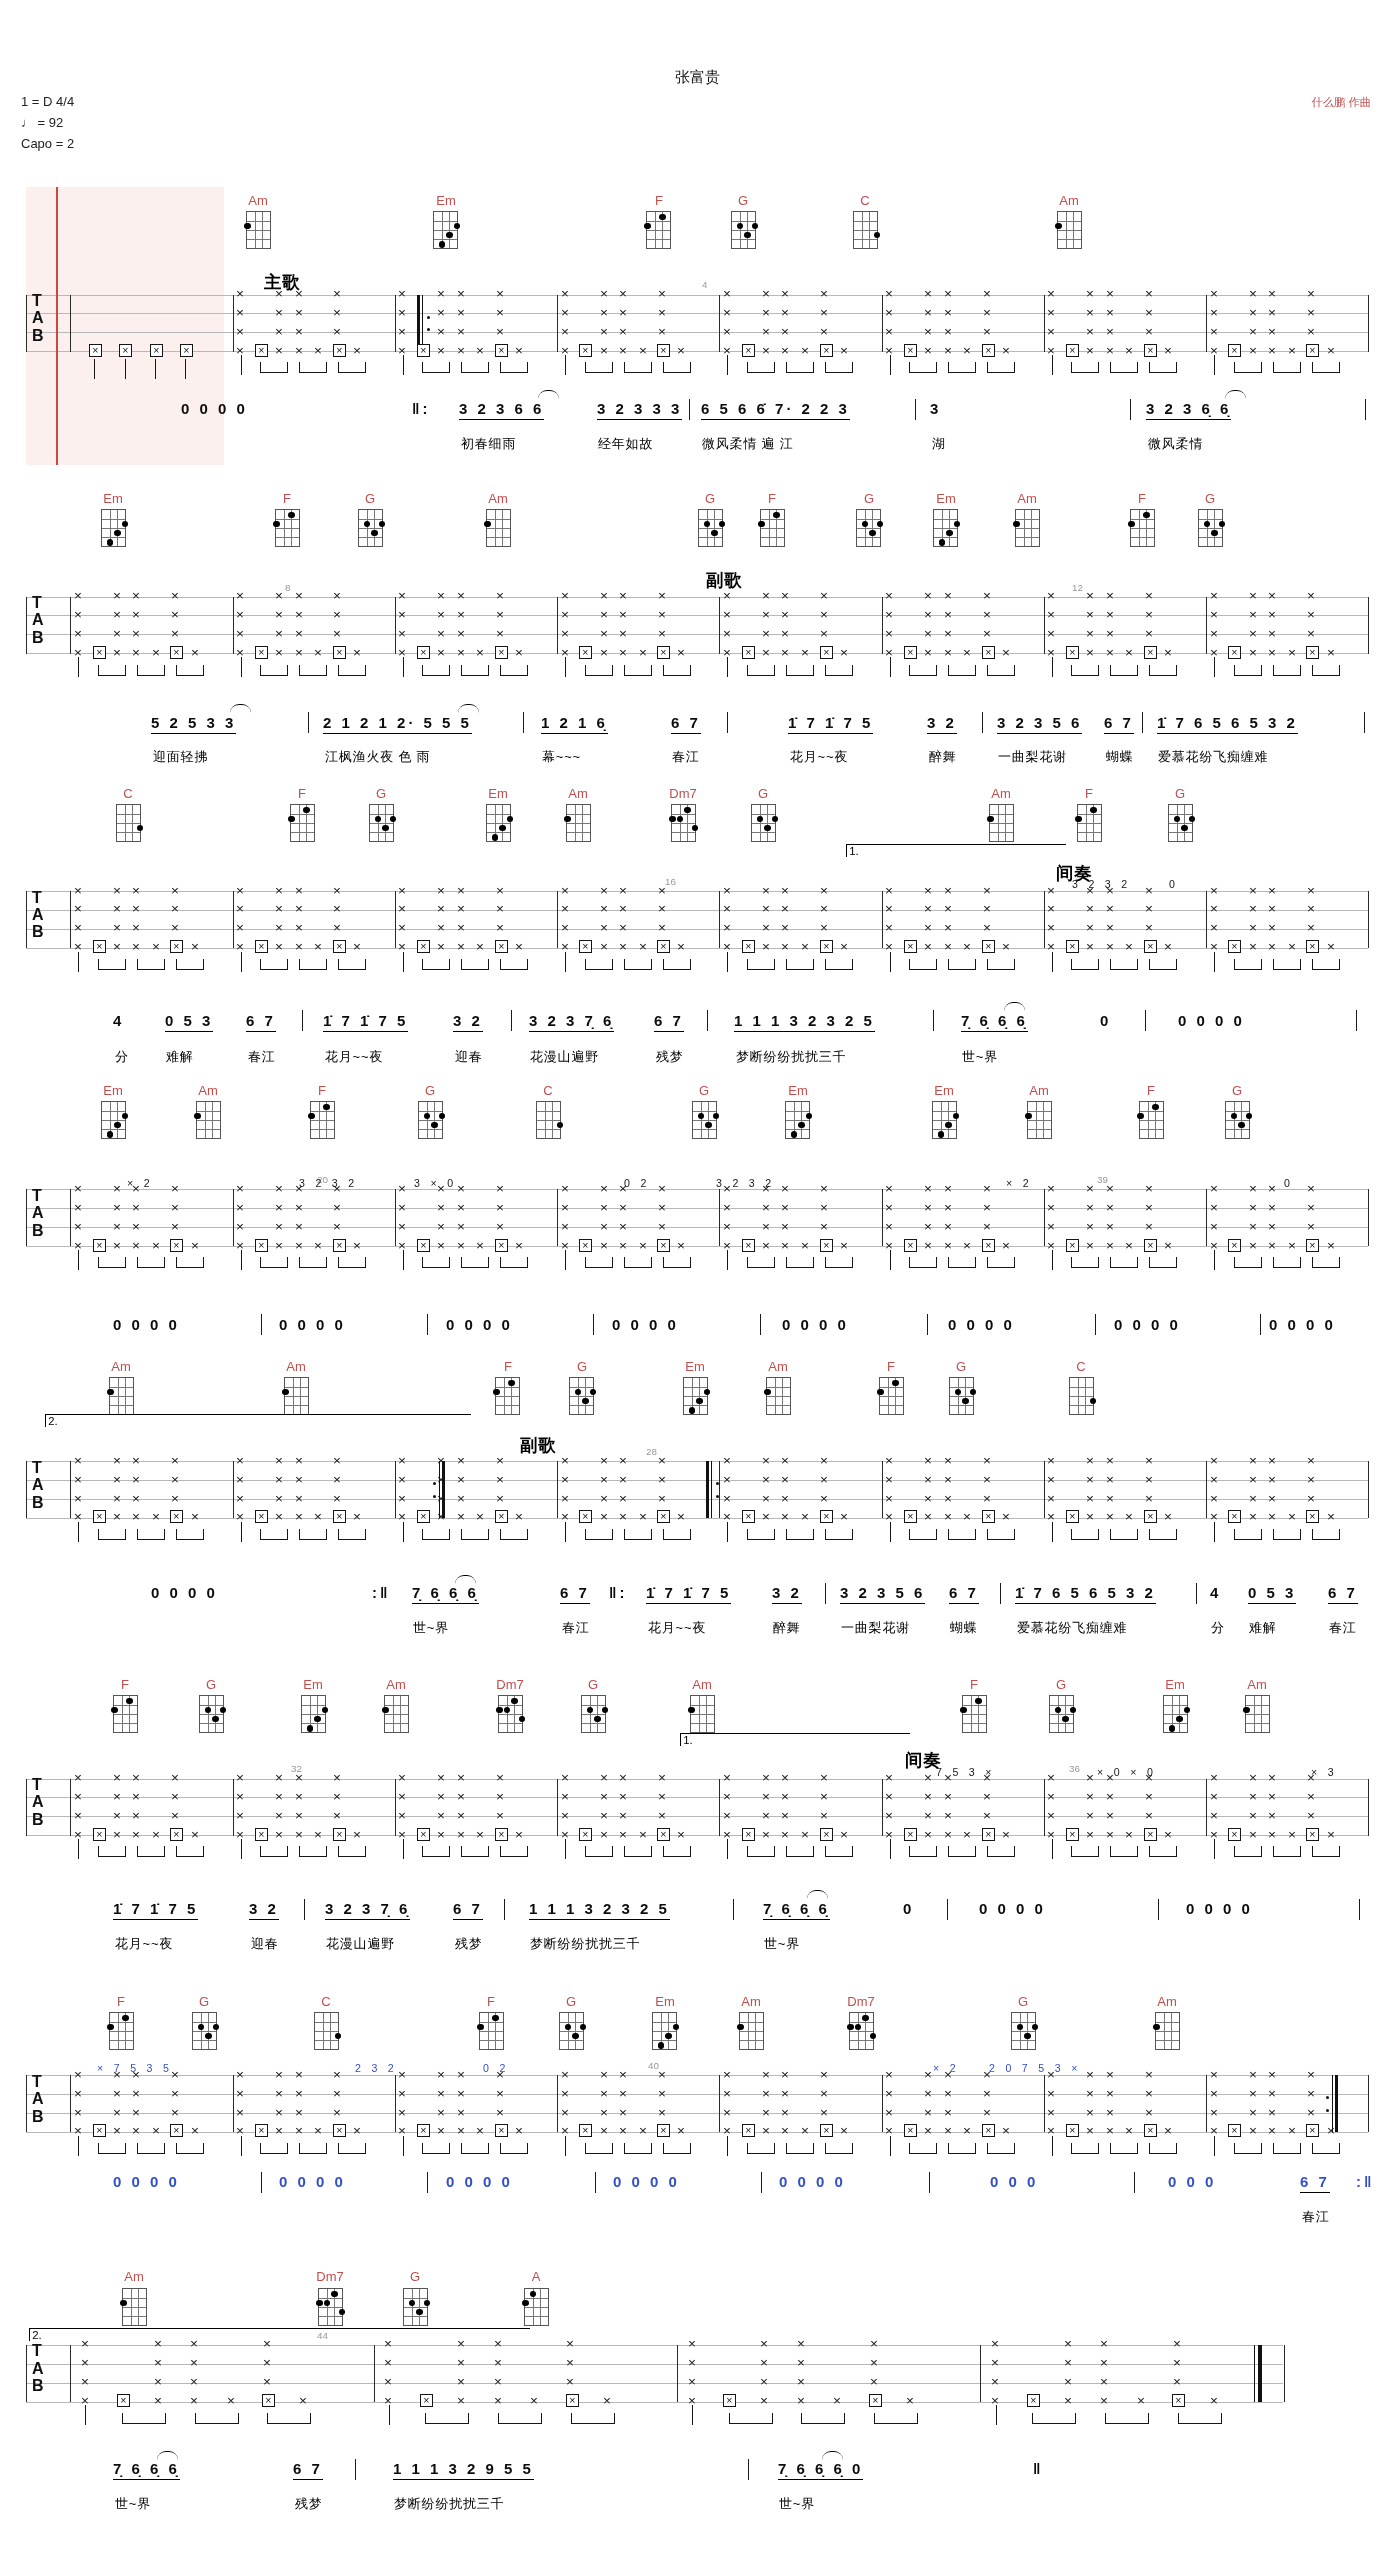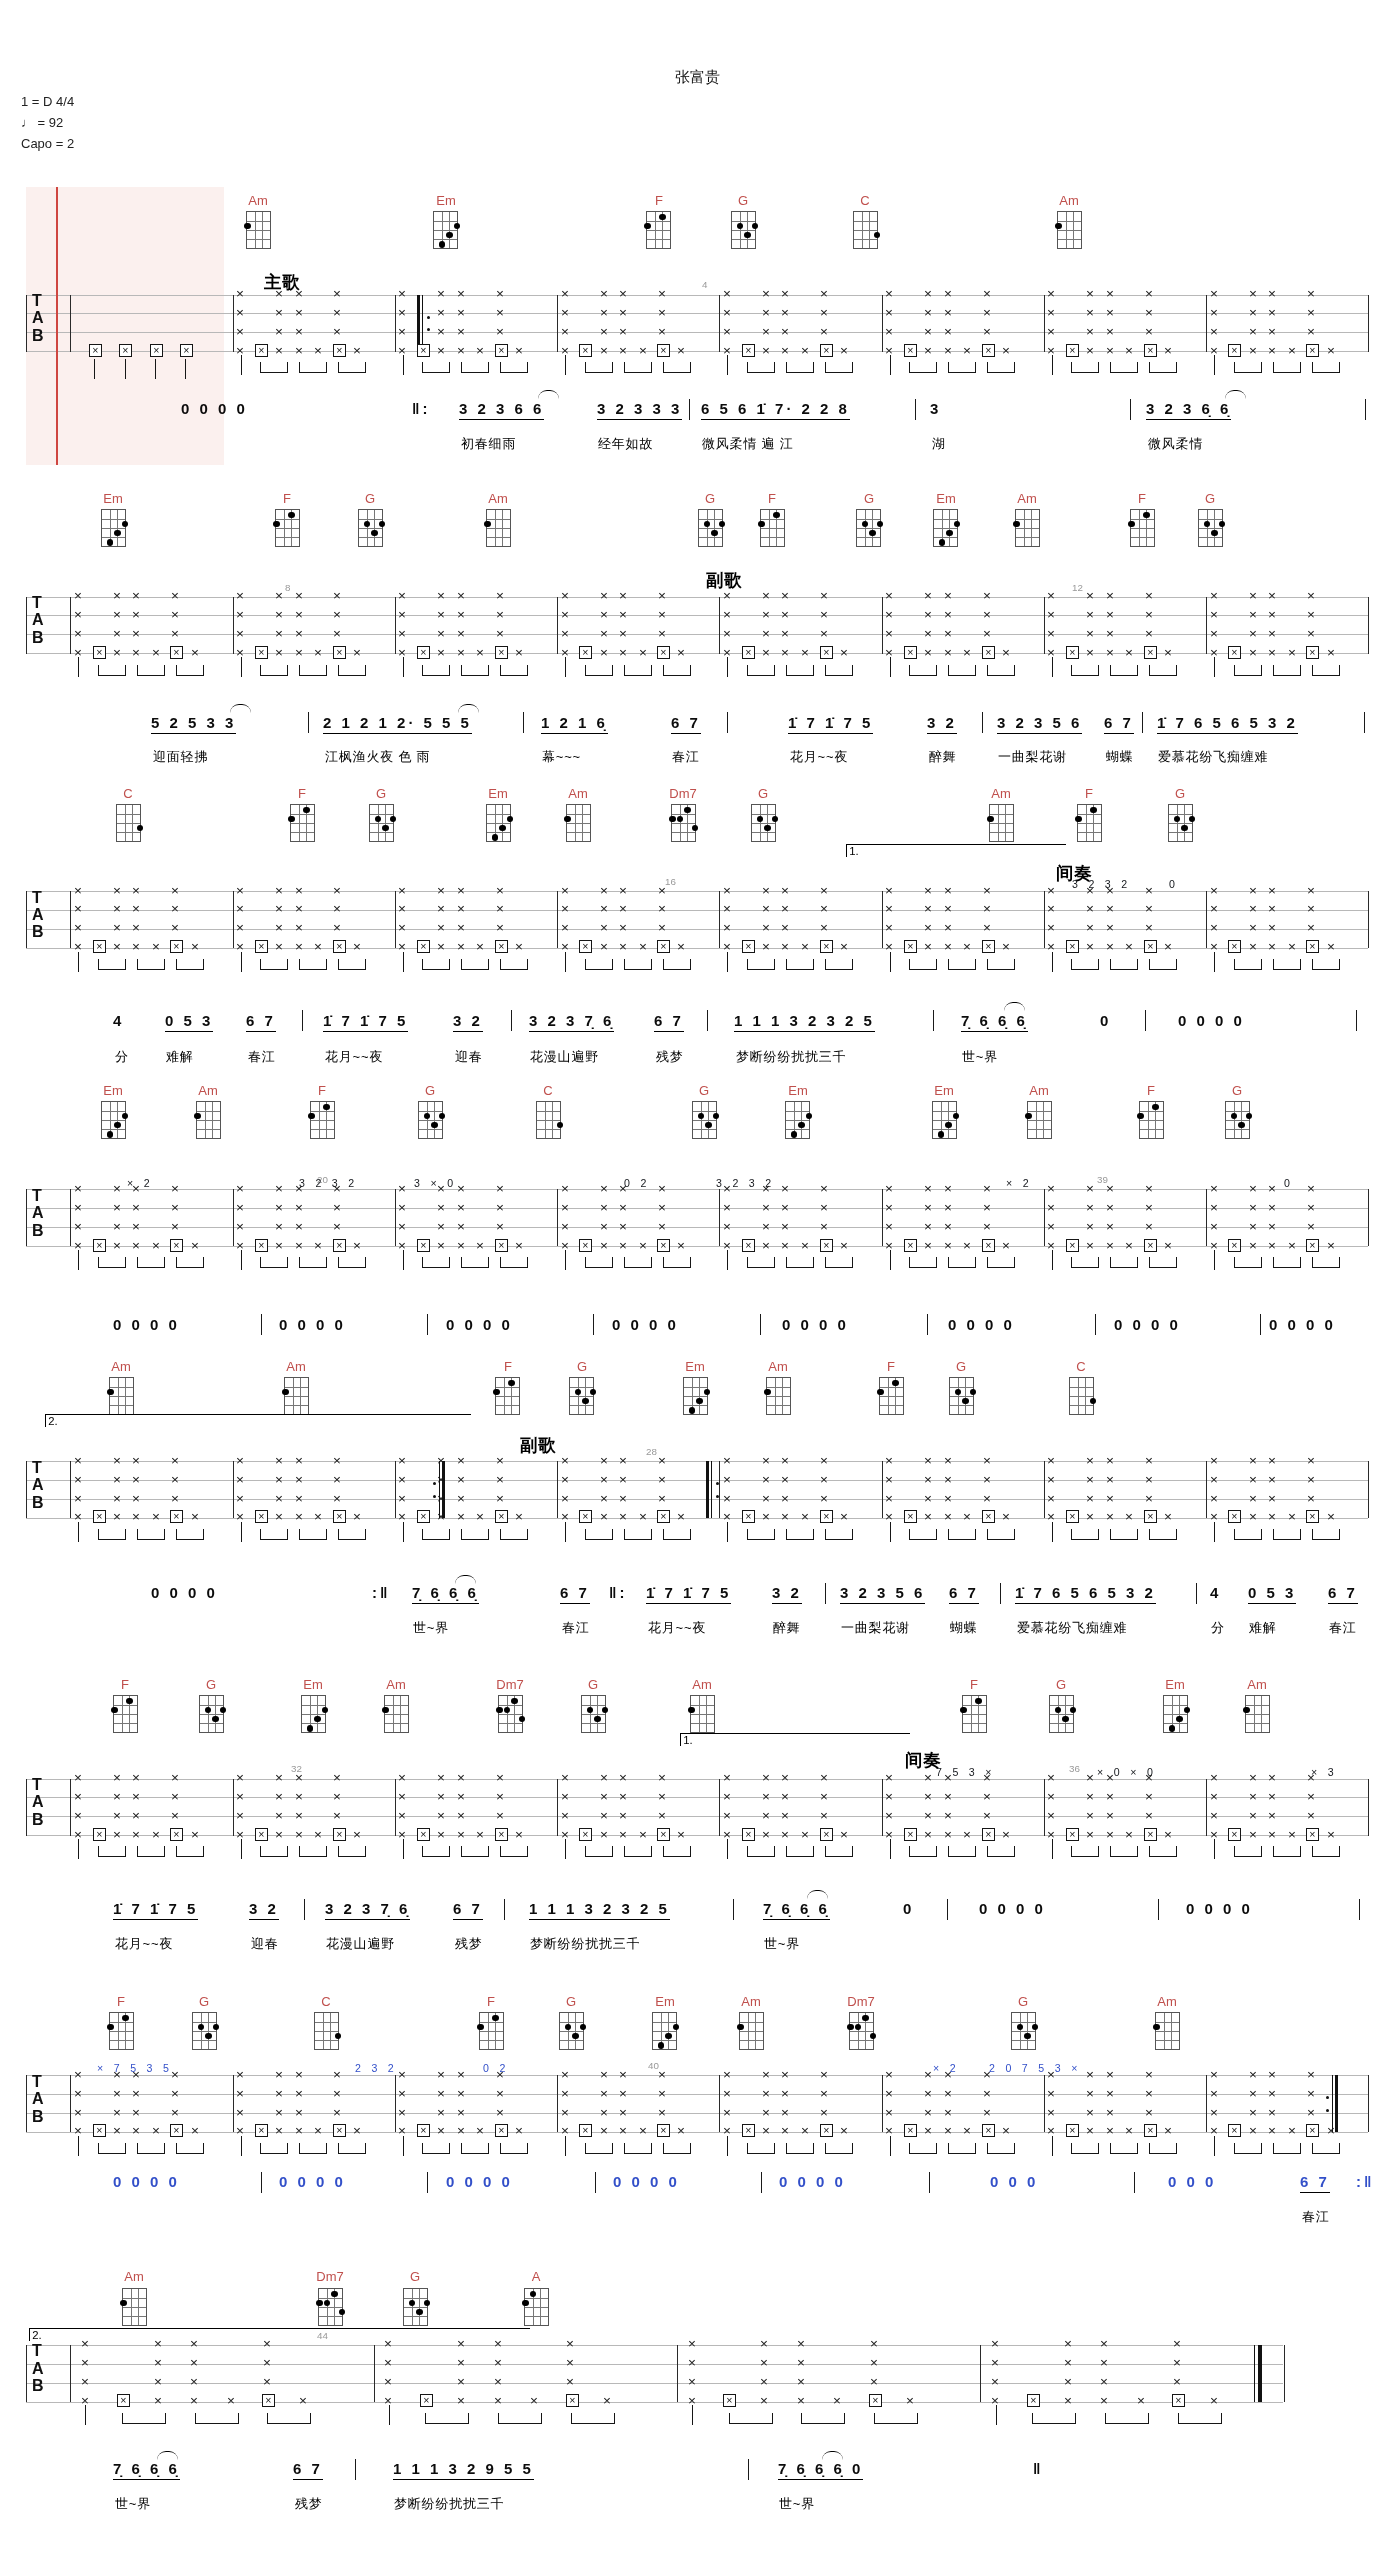--- a/index.html
+++ b/index.html
@@ -38,20 +38,21 @@
 </head>
 <body>
 
 <div id="page">
   <div class="abs" id="subtitle">张富贵</div>
 
   <div class="abs meta" style="top:94px;">1 = D 4/4</div>
   <div class="abs meta" style="top:115px;">♩ = 92</div>
   <div class="abs meta" style="top:136px;">Capo = 2</div>
 
+  <div class="abs credit" style="top: 95px; color: rgb(192, 80, 77);">什么鹏 作曲</div>
 
   <div id="score">
       <div class="abs" style="left: 26.4px; top: 187px; width: 198px; height: 278px; background: rgb(251, 240, 238);"></div>
       <div class="abs chordname" style="left: 224px; top: 193px; color: rgb(192, 80, 77);">Am</div>
       <div class="abs grid" style="left: 246px; top: 211px;">
         <div class="gl" style="left: 7.6px; top: 0px; width: 0.8px; height: 36px;"></div>
         <div class="gl" style="left: 15px; top: 0px; width: 0.8px; height: 36px;"></div>
         <div class="gl" style="left: 0px; top: 9px; height: 0.8px; width: 22.7px;"></div>
         <div class="gl" style="left: 0px; top: 18px; height: 0.8px; width: 22.7px;"></div>
         <div class="gl" style="left: 0px; top: 27px; height: 0.8px; width: 22.7px;"></div>
@@ -299,21 +300,21 @@
       <div class="abs beam" style="left: 1234px; top: 362px; width: 25.5px;"></div>
       <div class="abs beam" style="left: 1273px; top: 362px; width: 25.5px;"></div>
       <div class="abs beam" style="left: 1312px; top: 362px; width: 25.5px;"></div>
       <div class="abs jian" style="left: 181px; top: 400px; color: rgb(12, 12, 12);">0  0  0  0</div>
       <div class="abs jian" style="left: 412px; top: 400px; color: rgb(12, 12, 12);">‖:</div>
       <div class="abs jian" style="left: 459px; top: 400px; color: rgb(12, 12, 12);"><span class="ul">3 2 3 6 6</span></div>
       <div class="abs arc" style="left: 538px; top: 390px;"></div>
       <div class="abs lyric" style="left: 461px; top: 435px;">初春细雨</div>
       <div class="abs jian" style="left: 597px; top: 400px; color: rgb(12, 12, 12);"><span class="ul">3 2 3 3 3</span></div>
       <div class="abs lyric" style="left: 598px; top: 435px;">经年如故</div>
-      <div class="abs jian" style="left: 701px; top: 400px; color: rgb(12, 12, 12);"><span class="ul">6 5 6 1̇ 7·  2 2 8</span></div>
+      <div class="abs jian" style="left: 701px; top: 400px; color: rgb(12, 12, 12);"><span class="ul">6 5 6 6̇ 7·  2 2 3</span></div>
       <div class="abs lyric" style="left: 702px; top: 435px;">微风柔情 遍 江</div>
       <div class="abs jian" style="left: 930px; top: 400px; color: rgb(12, 12, 12);">3</div>
       <div class="abs lyric" style="left: 932px; top: 435px;">湖</div>
       <div class="abs jian" style="left: 1146px; top: 400px; color: rgb(12, 12, 12);"><span class="ul">3 2 3 6̣ 6̣</span></div>
       <div class="abs arc" style="left: 1225px; top: 390px;"></div>
       <div class="abs lyric" style="left: 1148px; top: 435px;">微风柔情</div>
       <div class="abs jsep" style="left: 689px; top: 399px;"></div>
       <div class="abs jsep" style="left: 915px; top: 399px;"></div>
       <div class="abs jsep" style="left: 1130px; top: 399px;"></div>
       <div class="abs jsep" style="left: 1365px; top: 399px;"></div>

